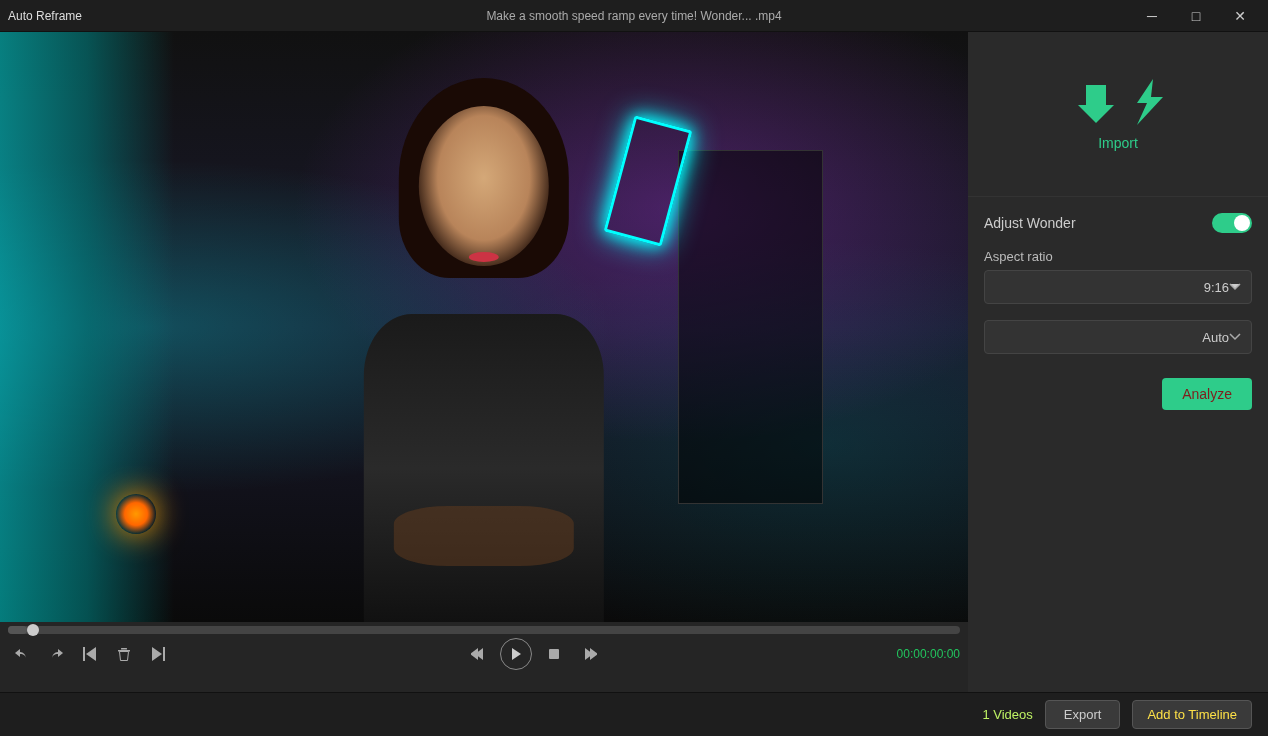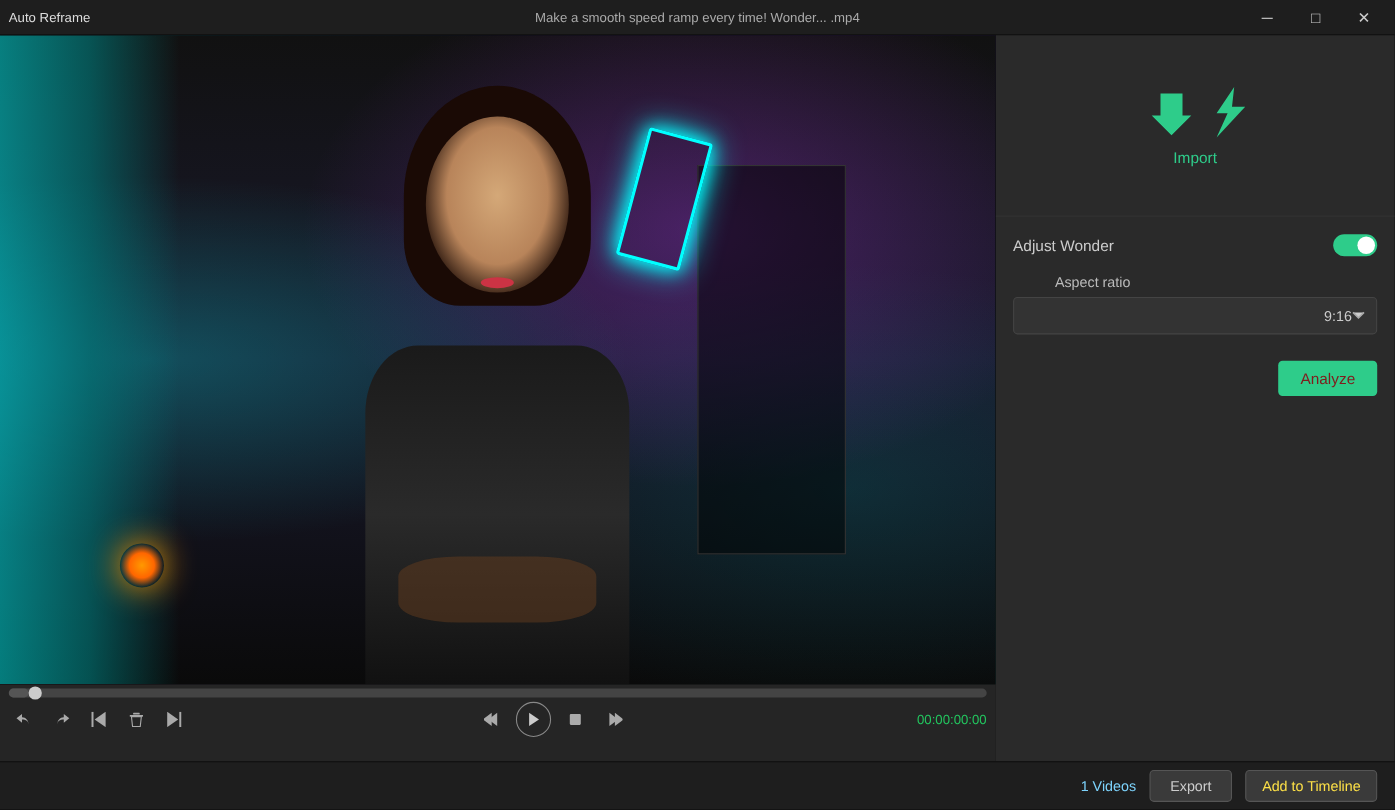--- a/index.html
+++ b/index.html
@@ -232,21 +232,21 @@
       color: #ccc;
       cursor: pointer;
       display: flex;
       align-items: center;
       justify-content: center;
       font-size: 12px;
     }
 
     
     .right-panel {
-      width: 363px;
+      width: 300px;
       background: #2a2a2a;
       display: flex;
       flex-direction: column;
       flex-shrink: 0;
     }
 
     .import-section {
       padding: 20px;
       display: flex;
       flex-direction: column;
@@ -306,21 +306,20 @@
     }
 
     .field-group {
       margin-bottom: 16px;
     }
 
     .field-label {
       font-size: 13px;
       color: #bbb;
       margin-bottom: 6px;
-      margin-left: 38px;
     }
 
     .select-field {
       width: 100%;
       height: 34px;
       background: #333;
       border: 1px solid #444;
       border-radius: 4px;
       color: #ccc;
       padding: 0 10px;
@@ -353,21 +352,21 @@
       align-items: center;
       justify-content: flex-end;
       padding: 0 16px;
       gap: 12px;
       border-top: 1px solid #111;
       flex-shrink: 0;
     }
 
     .videos-count {
       font-size: 13px;
-      color: #7dd3fc;
+      color: #bef264;
     }
 
     .export-btn {
       padding: 6px 18px;
       background: #3a3a3a;
       border: 1px solid #555;
       border-radius: 4px;
       color: #ccc;
       font-size: 13px;
       cursor: pointer;
@@ -533,20 +532,26 @@
         <div class="select-field">
           <span>9:16</span>
           <svg width="12" height="8" viewBox="0 0 12 8" fill="currentColor">
             <path d="M1 1l5 5 5-5"></path>
             <path d="M1 1l5 5 5-5" stroke="#aaa" stroke-width="1.5" fill="none"></path>
           </svg>
         </div>
       </div>
 
       <div class="field-group">
+        <div class="select-field">
+          <span>Auto</span>
+          <svg width="12" height="8" viewBox="0 0 12 8">
+            <path d="M1 1l5 5 5-5" stroke="#aaa" stroke-width="1.5" fill="none"></path>
+          </svg>
+        </div>
       </div>
 
       <button class="analyze-btn">Analyze</button>
     </div>
   </div>
 </div>
 
 <div class="bottom-bar">
   <span class="videos-count">1 Videos</span>
   <button class="export-btn">Export</button>

